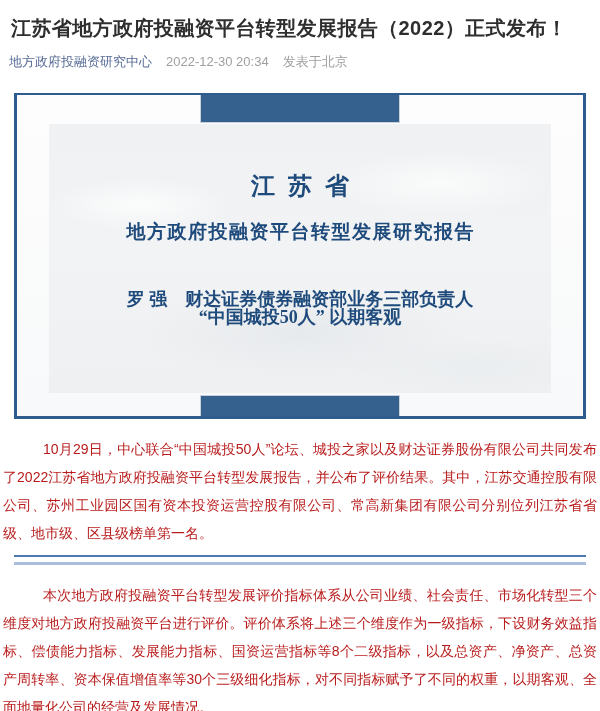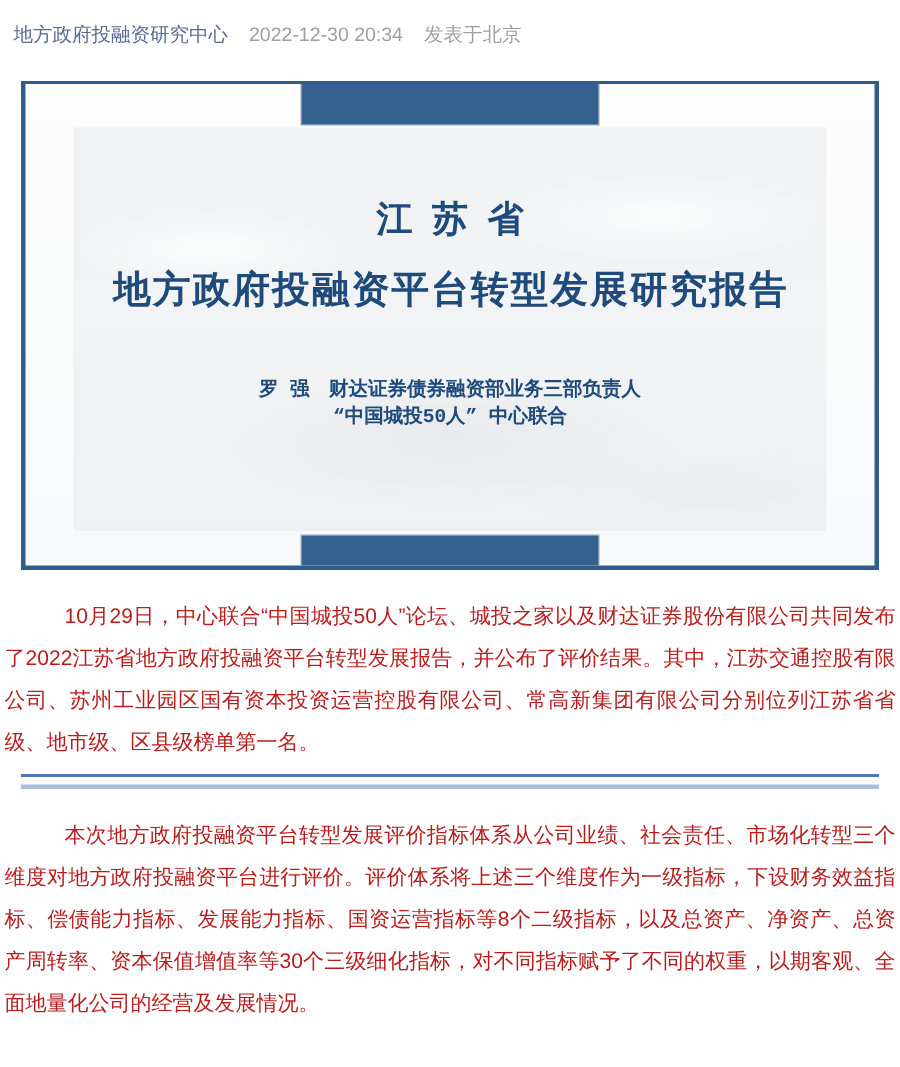--- a/index.html
+++ b/index.html
@@ -53,34 +53,34 @@
       linear-gradient(180deg, #eff1f2 0%, #f2f3f4 45%, #eef0f2 100%);
   }
   .b-region {
     padding-top: 47px;
     font-size: 24px; font-weight: 700; line-height: 30px;
     letter-spacing: 13px; text-indent: 13px;
     color: #1e4a7c;
   }
   .b-title {
     margin-top: 15px;
-    font-size: 25px; font-weight: 700; line-height: 32px;
+    font-size: 19px; font-weight: 700; line-height: 32px;
     letter-spacing: 1.5px; text-indent: 1.5px;
     color: #1e4a7c;
   }
   .b-year {
     margin-top: 21px;
     font-family: "Liberation Serif", "DejaVu Serif", serif;
     font-size: 24px; font-weight: 700; line-height: 30px;
     letter-spacing: 2px; color: #1e4a7c;
   }
   .b-author {
     margin-top: 42px;
-    font-family: Liberation Mono, monospace;
-    font-size: 13px; font-weight: 700; line-height: 18px;
+    font-family: Liberation Serif, serif;
+    font-size: 18px; font-weight: 700; line-height: 18px;
     color: #1e4a7c;
   }
 
   
   .body-p {
     margin: 16px 3px 0;
     font-size: 14px; line-height: 28px;
     color: #b91c1c;
     text-align: justify;
     text-indent: 40px;
@@ -88,35 +88,36 @@
   .divider { margin: 8px 14px 0; }
   .divider-dark  { height: 2px; background: #4d78b0; }
   .divider-light { height: 3px; background: #a9bedb; margin-top: 5px; }
   .body-p.second { margin-top: 16px; }
 </style>
 </head>
 <body>
 
 <article class="page">
 
+  <h1 class="title">江苏省地方政府投融资平台转型发展报告（2022）正式发布！</h1>
 
   <div class="byline">
     <a class="author">地方政府投融资研究中心</a>
     <span class="meta">2022-12-30 20:34</span>
     <span class="meta">发表于北京</span>
   </div>
 
   <figure class="banner">
     <div class="banner-tab tab-top"></div>
     <div class="banner-inner">
       <div class="b-region">江苏省</div>
       <div class="b-title">地方政府投融资平台转型发展研究报告</div>
       <div class="b-author">
         <div>罗 强　财达证券债券融资部业务三部负责人</div>
-        <div>“中国城投50人” 中心联合</div>
+        <div>“中国城投50人” 以期客观</div>
       </div>
     </div>
     <div class="banner-tab tab-bottom"></div>
   </figure>
 
   <p class="body-p">10月29日，中心联合“中国城投50人”论坛、城投之家以及财达证券股份有限公司共同发布了2022江苏省地方政府投融资平台转型发展报告，并公布了评价结果。其中，江苏交通控股有限公司、苏州工业园区国有资本投资运营控股有限公司、常高新集团有限公司分别位列江苏省省级、地市级、区县级榜单第一名。</p>
 
   <div class="divider">
     <div class="divider-dark"></div>
     <div class="divider-light"></div>

